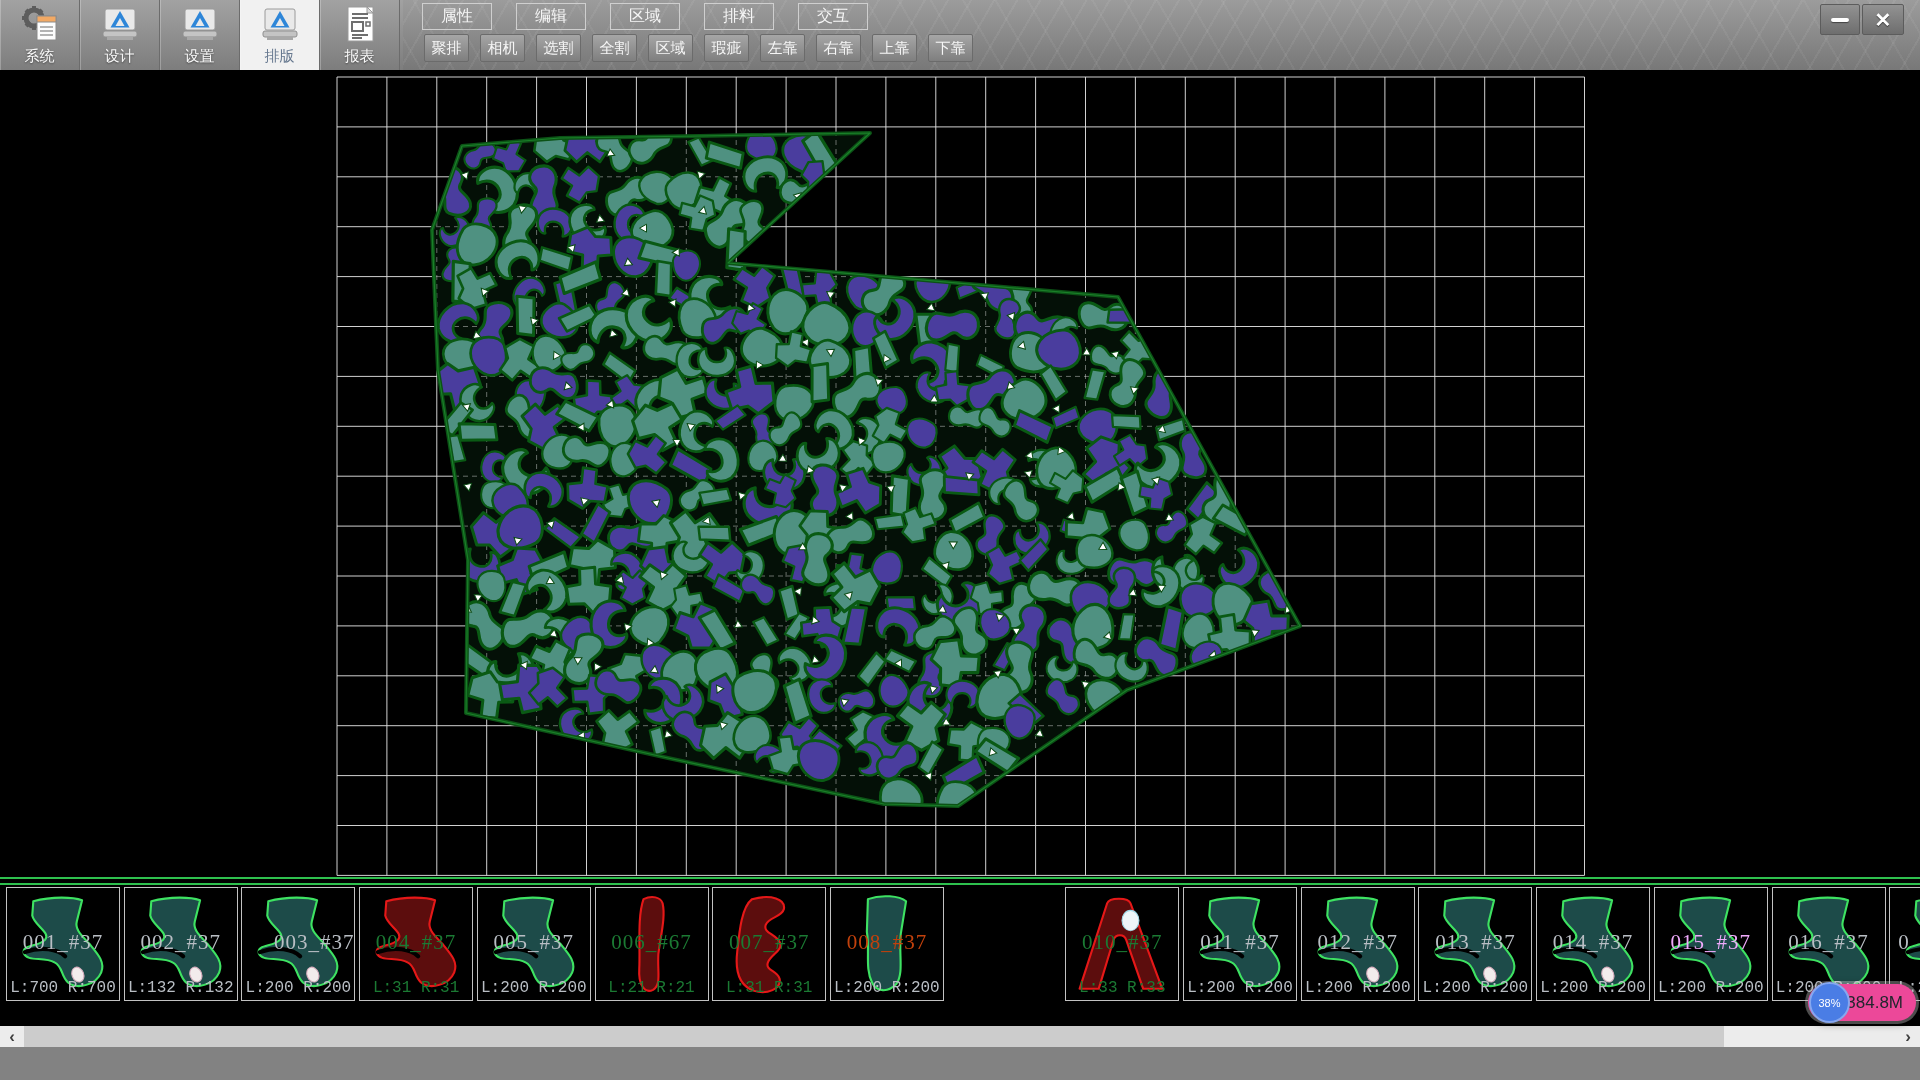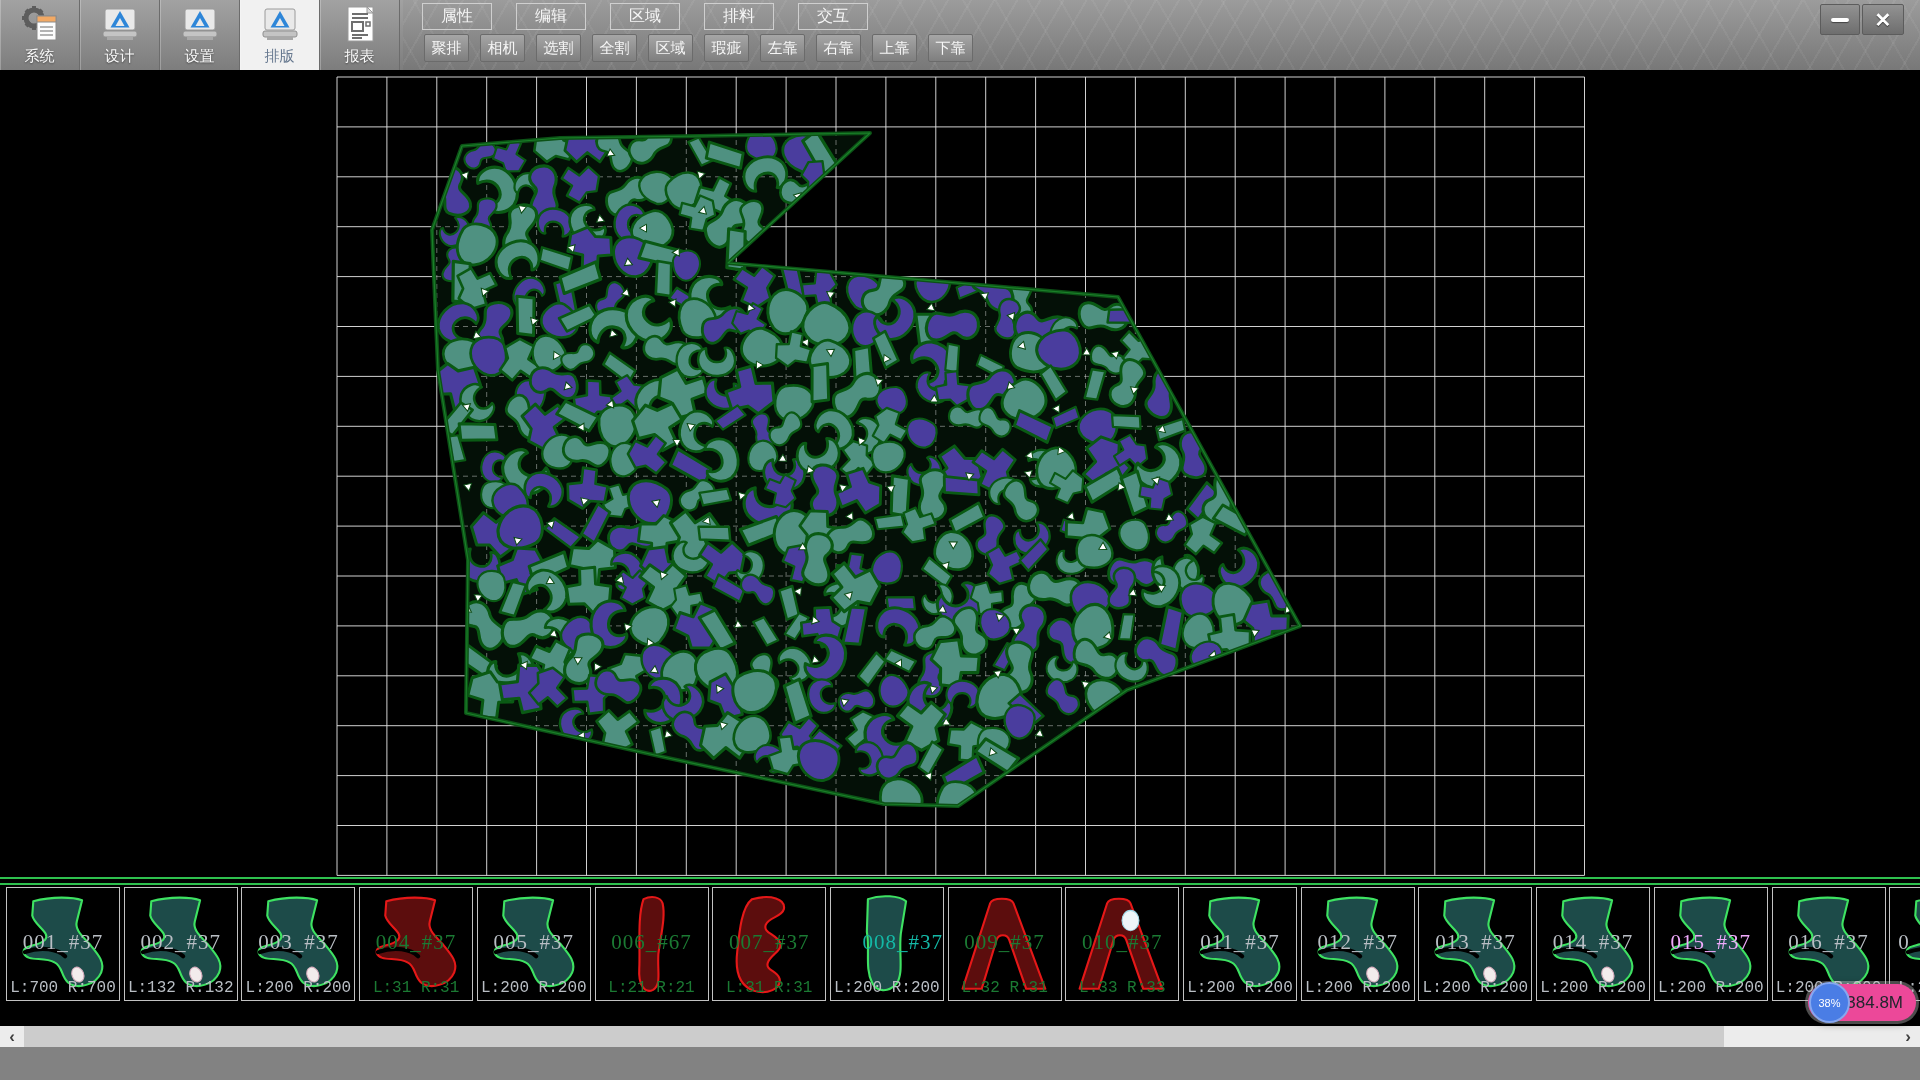--- a/index.html
+++ b/index.html
@@ -674,21 +674,21 @@
         </svg>
         <div class="tid" style="color: rgb(185, 190, 196);">002_#37</div>
         <div class="tlr" style="color: rgb(185, 190, 196);">L:132 R:132</div>
       </div>
       <div class="thumb" style="left: 241.4px;">
         <svg width="106" height="106" viewBox="0 0 100 104" preserveAspectRatio="none">
           <path d="M22,10 C40,5 60,6 68,9 L63,30 C61,38 68,44 75,52 C83,62 90,70 86,80 C81,92 64,97 55,90 C48,84 50,74 42,70 C32,64 16,70 13,61 C11,52 27,55 33,48 C39,41 23,34 21,24 Z" fill="#1d4b49" stroke="#3ee262" stroke-width="2" stroke-linejoin="round"></path>
           <path d="M14,60 C30,54 45,57 52,64" stroke="#000" stroke-width="4" fill="none" stroke-linecap="round"></path>
           <ellipse cx="64" cy="82" rx="5.5" ry="7.5" transform="rotate(-20 64 82)" fill="#f2ecec" stroke="#d8aebe"></ellipse>
         </svg>
-        <div class="tid" style="color: rgb(185, 190, 196);">003_#37</div>
+        <div class="tid" style="color: rgb(185, 190, 196); text-align: right;">003_#37</div>
         <div class="tlr" style="color: rgb(185, 190, 196);">L:200 R:200</div>
       </div>
       <div class="thumb" style="left: 359.1px;">
         <svg width="106" height="106" viewBox="0 0 100 104" preserveAspectRatio="none">
           <path d="M22,10 C40,5 60,6 68,9 L63,30 C61,38 68,44 75,52 C83,62 90,70 86,80 C81,92 64,97 55,90 C48,84 50,74 42,70 C32,64 16,70 13,61 C11,52 27,55 33,48 C39,41 23,34 21,24 Z" fill="#5c0d0d" stroke="#e51818" stroke-width="2" stroke-linejoin="round"></path>
           <path d="M14,60 C30,54 45,57 52,64" stroke="#000" stroke-width="4" fill="none" stroke-linecap="round"></path>
         </svg>
         <div class="tid" style="color: rgb(27, 122, 51);">004_#37</div>
         <div class="tlr" style="color: rgb(27, 122, 51);">L:31 R:31</div>
       </div>
@@ -711,29 +711,22 @@
         <svg width="106" height="106" viewBox="0 0 100 104" preserveAspectRatio="none">
           <path d="M34,8 C52,3 66,8 64,18 C62,26 50,25 47,33 C44,41 56,42 60,50 C64,58 52,62 49,70 C46,78 58,78 60,86 C62,96 48,102 36,98 C22,93 18,78 20,60 C22,40 24,16 34,8 Z" fill="#5c0d0d" stroke="#e51818" stroke-width="2" stroke-linejoin="round"></path>
         </svg>
         <div class="tid" style="color: rgb(27, 122, 51);">007_#37</div>
         <div class="tlr" style="color: rgb(27, 122, 51);">L:31 R:31</div>
       </div>
       <div class="thumb" style="left: 829.9px;">
         <svg width="106" height="106" viewBox="0 0 100 104" preserveAspectRatio="none">
           <path d="M32,8 C45,3 62,5 68,10 L63,42 C61,62 66,80 59,91 C51,100 40,99 36,90 C29,76 34,58 31,40 Z" fill="#1d4b49" stroke="#3ee262" stroke-width="2" stroke-linejoin="round"></path>
         </svg>
-        <div class="tid" style="color: #14b8a6; text-align: right;">008_#37</div>
+        <div class="tid" style="color: #c2410c;">008_#37</div>
         <div class="tlr" style="color: rgb(185, 190, 196);">L:200 R:200</div>
-      </div>
-      <div class="thumb" style="left: 947.6px;">
-        <svg width="106" height="106" viewBox="0 0 100 104" preserveAspectRatio="none">
-          <path d="M10,96 L36,12 C38,6 56,6 58,12 L88,96 L70,96 L54,48 C52,42 44,42 42,48 L28,96 Z" fill="#5c0d0d" stroke="#e51818" stroke-width="2" stroke-linejoin="round"></path>
-        </svg>
-        <div class="tid" style="color: rgb(27, 122, 51);">009_#37</div>
-        <div class="tlr" style="color: rgb(27, 122, 51);">L:32 R:31</div>
       </div>
       <div class="thumb" style="left: 1065.3px;">
         <svg width="106" height="106" viewBox="0 0 100 104" preserveAspectRatio="none">
           <path d="M10,96 L36,12 C38,6 56,6 58,12 L88,96 L70,96 L54,48 C52,42 44,42 42,48 L28,96 Z" fill="#5c0d0d" stroke="#e51818" stroke-width="2" stroke-linejoin="round"></path>
           <ellipse cx="58" cy="29" rx="8" ry="10" fill="#eef4f8" stroke="#9fd8e8"></ellipse>
         </svg>
         <div class="tid" style="color: rgb(27, 122, 51);">010_#37</div>
         <div class="tlr" style="color: rgb(27, 122, 51);">L:33 R:33</div>
       </div>
       <div class="thumb" style="left: 1183px;">

